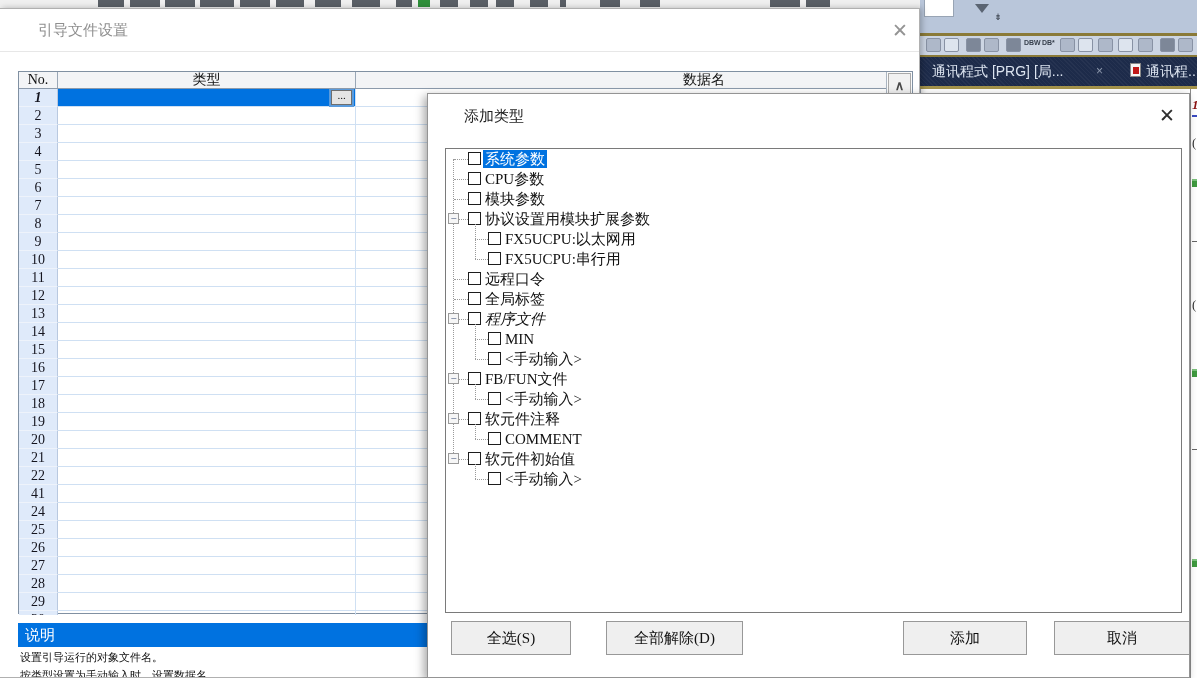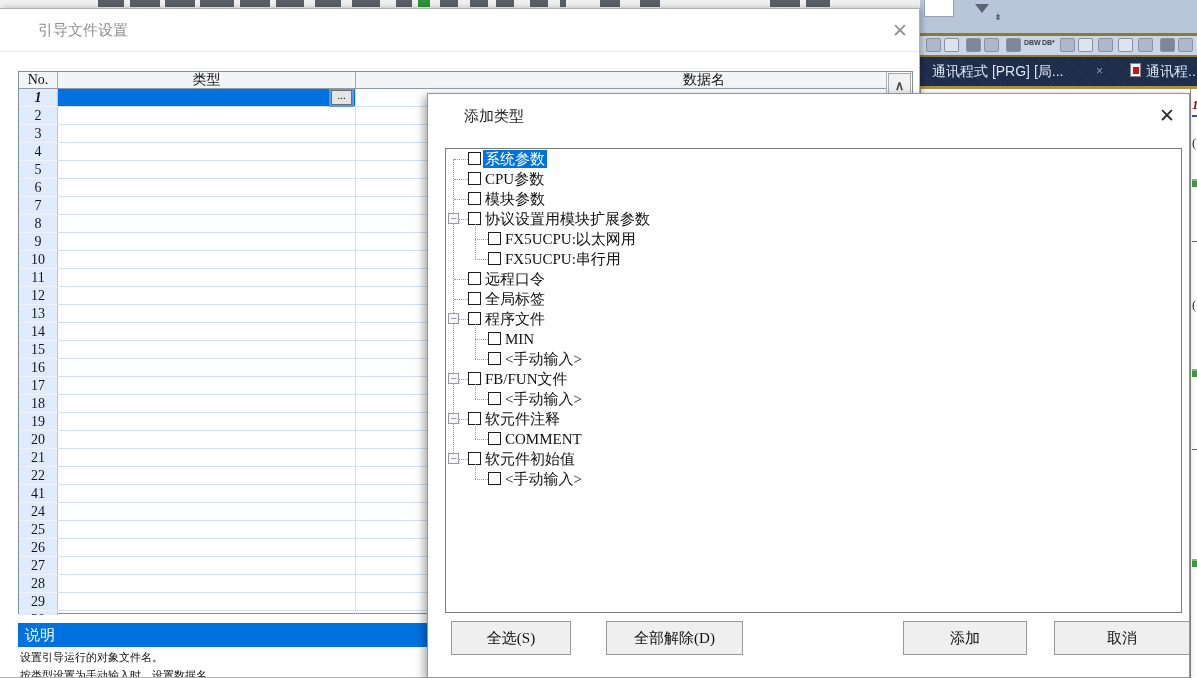--- a/index.html
+++ b/index.html
@@ -385,21 +385,21 @@
       </div>
       <div class="t-row" style="top: 140px;">
         <div class="t-stub" style="left: 8px; width: 14px;"></div>
         <div class="t-check" style="left: 22px;"></div>
         <div class="t-label" style="left: 37px;">全局标签</div>
       </div>
       <div class="t-row" style="top: 160px;">
         <div class="t-expand">−</div>
         <div class="t-stub" style="left: 13px; width: 9px;"></div>
         <div class="t-check" style="left: 22px;"></div>
-        <div class="t-label" style="left: 37px;">程序文件</div>
+        <div class="t-label" style="left: 37px; font-style: italic;">程序文件</div>
       </div>
       <div class="t-spine" style="left: 29px; top: 175px; height: 35px;"></div>
       <div class="t-row" style="top: 180px;">
         <div class="t-stub" style="left: 29px; width: 13px;"></div>
         <div class="t-check" style="left: 42px;"></div>
         <div class="t-label" style="left: 57px;">MIN</div>
       </div>
       <div class="t-row" style="top: 200px;">
         <div class="t-stub" style="left: 29px; width: 13px;"></div>
         <div class="t-check" style="left: 42px;"></div>

